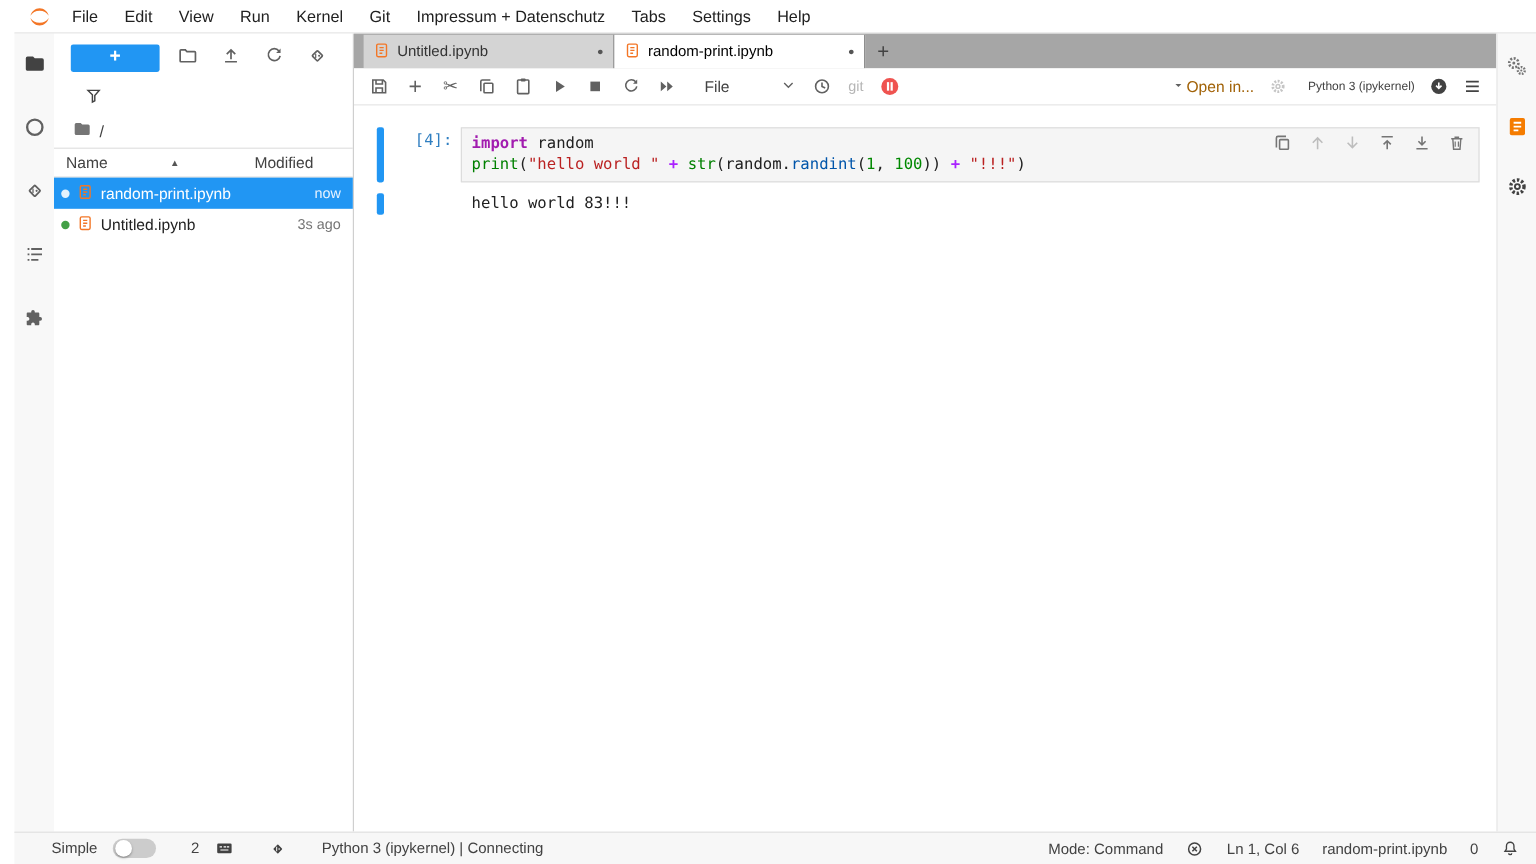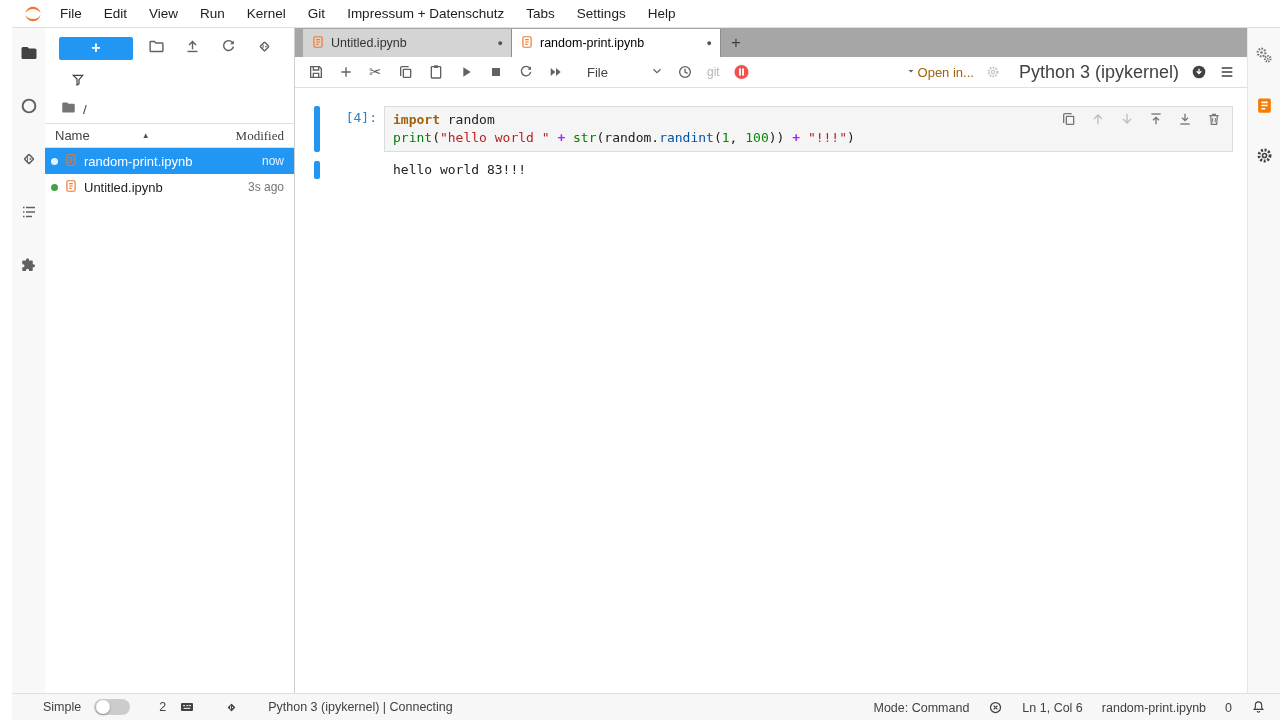--- a/index.html
+++ b/index.html
@@ -21,21 +21,21 @@
   
   .filebrowser { width:250px; flex:none; background:#fff; border-right:1px solid #cfcfcf; display:flex; flex-direction:column; }
   .fb-toolbar { height:40px; flex:none; display:flex; align-items:center; padding:0 12px 0 14px; }
   .new-btn { width:74px; height:23px; background:#2196f3; border:none; border-radius:2px; color:#fff; font-size:16px; font-weight:bold; display:flex; align-items:center; justify-content:center; cursor:pointer; }
   .fb-tool-icons { flex:1; display:flex; justify-content:space-around; align-items:center; margin-left:6px; }
   .fb-filter { height:27px; display:flex; align-items:center; padding-left:25px; }
   .fb-crumb { height:28px; display:flex; align-items:center; padding-left:16px; gap:7px; font-size:13.5px; color:#424242; }
   .fb-head { height:25px; flex:none; display:flex; align-items:center; border-top:1px solid #e0e0e0; border-bottom:1px solid #e0e0e0; padding:0 10px; color:#424242; }
   .head-name { flex:1; display:flex; align-items:center; gap:52px; }
   .sort-arrow { font-size:8px; color:#555; }
-  .head-modified { width:72px; text-align:right;font-family:Liberation Serif, serif; }
+  .head-modified { width:72px; text-align:left; }
   .fb-row { height:26px; flex:none; display:flex; align-items:center; padding:0 10px 0 6px; gap:6px; cursor:pointer; }
   .fb-row.selected { background:#2196f3; color:#fff; }
   .status-dot { width:7px; height:7px; border-radius:50%; flex:none; }
   .row-name { flex:1; white-space:nowrap; overflow:hidden; font-size:13px; }
   .row-modified { font-size:12px; color:#757575; }
   .fb-row.selected .row-modified { color:#e8f3ff; }
 
   
   .dock { flex:1; display:flex; flex-direction:column; min-width:0; background:#fff; }
   .tabbar { height:29px; flex:none; background:#a6a6a6; display:flex; align-items:flex-end; padding-left:8px; }
@@ -44,36 +44,36 @@
   .tab-label { flex:1; white-space:nowrap; overflow:hidden; }
   .dirty-dot { font-size:9px; color:#555; }
   .tab-add { width:30px; height:28px; display:flex; align-items:center; justify-content:center; font-size:17px; color:#424242; cursor:pointer; }
 
   .nb-toolbar { height:31px; flex:none; background:#fff; border-bottom:1px solid #e0e0e0; display:flex; align-items:center; padding:0 12px; gap:13px; }
   .tb-icon { width:17px; height:17px; display:flex; align-items:center; justify-content:center; cursor:pointer; flex:none; }
   .cell-type { display:flex; align-items:center; gap:42px; margin-left:10px; font-size:13px; color:#424242; cursor:pointer; }
   .git-label { color:#b5b5b5; font-size:12px; }
   .tb-right { margin-left:auto; display:flex; align-items:center; gap:11px; }
   .open-in { display:flex; align-items:center; gap:1px; font-size:13px; color:#a16207; cursor:pointer; }
-  .kernel-name { font-size:18px; color:#424242; margin-left:6px; cursor:pointer; }
+  .kernel-name { font-size:10px; color:#424242; margin-left:6px; cursor:pointer; }
   .scissors { font-size:15px; color:#616161; }
 
   .nb-content { flex:1; background:#fff; padding-top:18px; overflow:hidden; }
   .cell-row { display:flex; align-items:stretch; margin:0 14px 0 19px; }
   .collapser { width:6px; flex:none; background:#2196f3; border-radius:2px; cursor:pointer; }
   .prompt { width:64px; flex:none; text-align:right; padding:4px 7px 0 0; font-family:"DejaVu Sans Mono",monospace; font-size:13px; color:#307fc1; }
   .editor { flex:1; background:#f5f5f5; border:1px solid #dcdcdc; padding:4px 8px; position:relative; font-family:"DejaVu Sans Mono",monospace; font-size:13px; line-height:18px; }
   .code-line { white-space:pre; }
   .cell-toolbar { position:absolute; top:4px; right:10px; display:flex; gap:13px; }
   .ct-icon { width:16px; height:16px; cursor:pointer; }
   .output-row { display:flex; align-items:stretch; margin:9px 14px 0 19px; }
   .output-prompt { width:64px; flex:none; }
   .output-text { font-family:"DejaVu Sans Mono",monospace; font-size:13px; padding:1px 0 2px 9px; color:#212121; white-space:pre; }
 
-  .tok-kw { color:#a16207; font-weight:bold; }
+  .tok-kw { color:#a21caf; font-weight:bold; }
   .tok-bi { color:#008000; }
   .tok-str { color:#ba2121; }
   .tok-op { color:#aa22ff; font-weight:bold; }
   .tok-num { color:#080; }
   .tok-prop { color:#05a; }
   .tok-pl { color:#212121; }
 
   
   .right-bar { width:33px; flex:none; background:#f8f8f8; border-left:1px solid #e6e6e6; display:flex; flex-direction:column; align-items:center; padding-top:17px; }
   .rb-item { width:20px; height:20px; display:flex; align-items:center; justify-content:center; margin-bottom:30px; }

